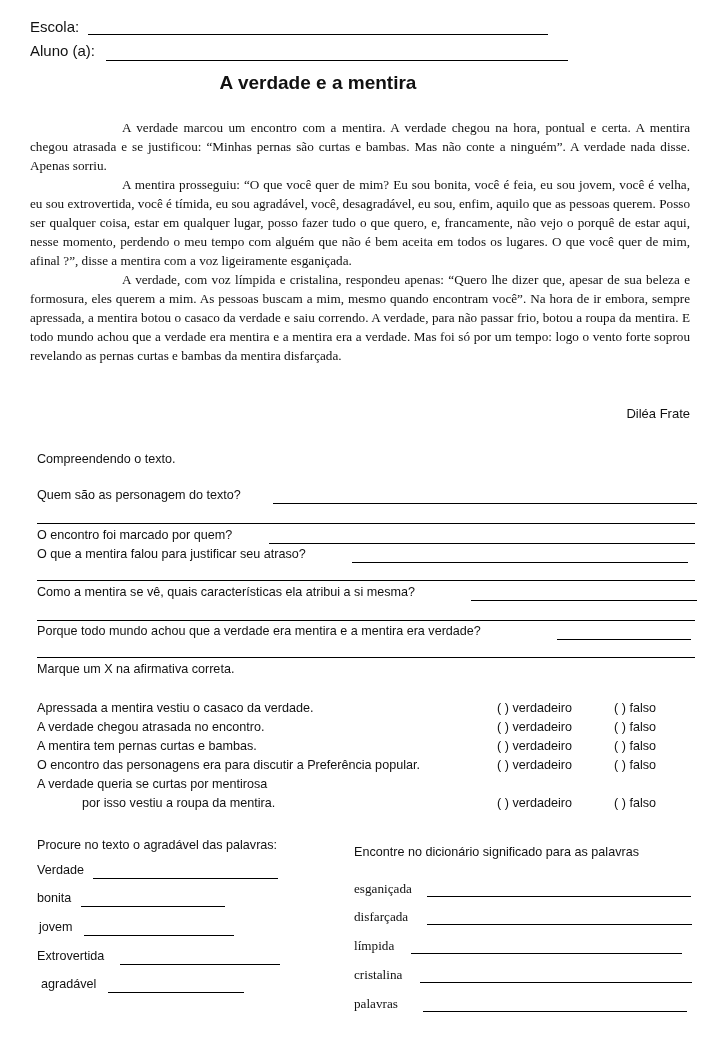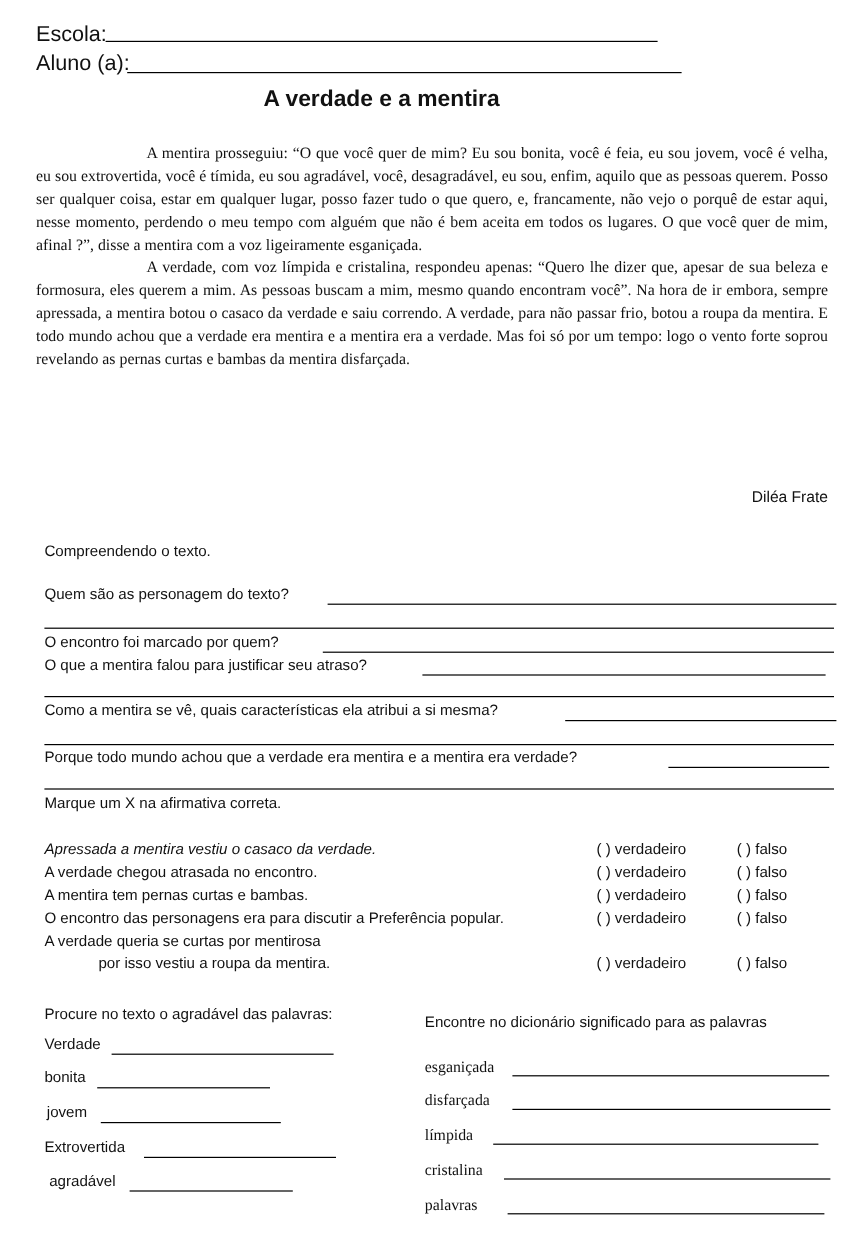--- a/index.html
+++ b/index.html
@@ -2,21 +2,21 @@
 <html><head>
 <meta charset="utf-8">
 <style>
   html, body { margin: 0; padding: 0; background: #ffffff; }
   body { width: 720px; height: 1040px; position: relative; overflow: hidden; color: #111; }
   .sans { font-family: "Liberation Sans", "DejaVu Sans", sans-serif; }
   .serif { font-family: "Liberation Serif", "DejaVu Serif", serif; }
   .abs { position: absolute; }
   .hline { position: absolute; border-bottom: 1px solid #000; height: 0; }
 
-  .hdr { font-size: 18px; left: 30px; }
+  .hdr { font-size: 15px; left: 30px; }
   .title { left: 0; width: 636px; top: 72px; text-align: center; font-size: 19px; font-weight: bold; }
 
   .story { left: 30px; width: 660px; top: 118px; font-size: 13.2px; line-height: 19px; text-align: justify; }
   .story p { margin: 0; text-indent: 92px; }
   .author { right: 30px; top: 406px; font-size: 13px; }
 
   .q { font-size: 12.6px; left: 37px; white-space: nowrap; }
   .tf { font-size: 12.6px; white-space: nowrap; }
   .word { font-size: 12.6px; white-space: nowrap; }
   .dword { font-size: 13.2px; white-space: nowrap; }
@@ -30,20 +30,21 @@
 <div class="hline" style="left:88px; width:460px; top:34px;"></div>
 
 <div class="abs sans hdr" style="top:42px;">
   <span>Aluno (a):</span>
 </div>
 <div class="hline" style="left:106px; width:462px; top:60px;"></div>
 
 <div class="abs sans title">A verdade e a mentira</div>
 
 <div class="abs serif story">
+  <p>A verdade marcou um encontro com a mentira. A verdade chegou na hora, pontual e certa. A mentira chegou atrasada e se justificou: “Minhas pernas são curtas e bambas. Mas não conte a ninguém”. A verdade nada disse. Apenas sorriu.</p>
   <p>A mentira prosseguiu: “O que você quer de mim? Eu sou bonita, você é feia, eu sou jovem, você é velha, eu sou extrovertida, você é tímida, eu sou agradável, você, desagradável, eu sou, enfim, aquilo que as pessoas querem. Posso ser qualquer coisa, estar em qualquer lugar, posso fazer tudo o que quero, e, francamente, não vejo o porquê de estar aqui, nesse momento, perdendo o meu tempo com alguém que não é bem aceita em todos os lugares. O que você quer de mim, afinal ?”, disse a mentira com a voz ligeiramente esganiçada.</p>
   <p>A verdade, com voz límpida e cristalina, respondeu apenas: “Quero lhe dizer que, apesar de sua beleza e formosura, eles querem a mim. As pessoas buscam a mim, mesmo quando encontram você”. Na hora de ir embora, sempre apressada, a mentira botou o casaco da verdade e saiu correndo. A verdade, para não passar frio, botou a roupa da mentira. E todo mundo achou que a verdade era mentira e a mentira era a verdade. Mas foi só por um tempo: logo o vento forte soprou revelando as pernas curtas e bambas da mentira disfarçada.</p>
 </div>
 <div class="abs sans author">Diléa Frate</div>
 
 <div class="abs sans q" style="top:452px;">Compreendendo o texto.</div>
 
 <div class="abs sans q" style="top:488px;">Quem são as personagem do texto?</div>
 <div class="hline" style="left:273px; width:424px; top:503px;"></div>
 <div class="hline" style="left:37px; width:658px; top:523px;"></div>
@@ -58,21 +59,21 @@
 <div class="abs sans q" style="top:585px;">Como a mentira se vê, quais características ela atribui a si mesma?</div>
 <div class="hline" style="left:471px; width:226px; top:600px;"></div>
 <div class="hline" style="left:37px; width:658px; top:620px;"></div>
 
 <div class="abs sans q" style="top:624px;">Porque todo mundo achou que a verdade era mentira e a mentira era verdade?</div>
 <div class="hline" style="left:557px; width:134px; top:639px;"></div>
 <div class="hline" style="left:37px; width:658px; top:657px;"></div>
 
 <div class="abs sans q" style="top:662px;">Marque um X na afirmativa correta.</div>
 
-<div class="abs sans q" style="top:701px;font-style:italic;">Apressada a mentira vestiu o casaco da verdade.</div>
+<div class="abs sans q" style="top:701px;">Apressada a mentira vestiu o casaco da verdade.</div>
 <div class="abs sans tf" style="left:497px; top:701px;">(    ) verdadeiro</div>
 <div class="abs sans tf" style="left:614px; top:701px;">(     ) falso</div>
 
 <div class="abs sans q" style="top:720px;">A verdade chegou atrasada no encontro.</div>
 <div class="abs sans tf" style="left:497px; top:720px;">(    ) verdadeiro</div>
 <div class="abs sans tf" style="left:614px; top:720px;">(     ) falso</div>
 
 <div class="abs sans q" style="top:739px;">A mentira tem pernas curtas e bambas.</div>
 <div class="abs sans tf" style="left:497px; top:739px;">(    ) verdadeiro</div>
 <div class="abs sans tf" style="left:614px; top:739px;">(     ) falso</div>

